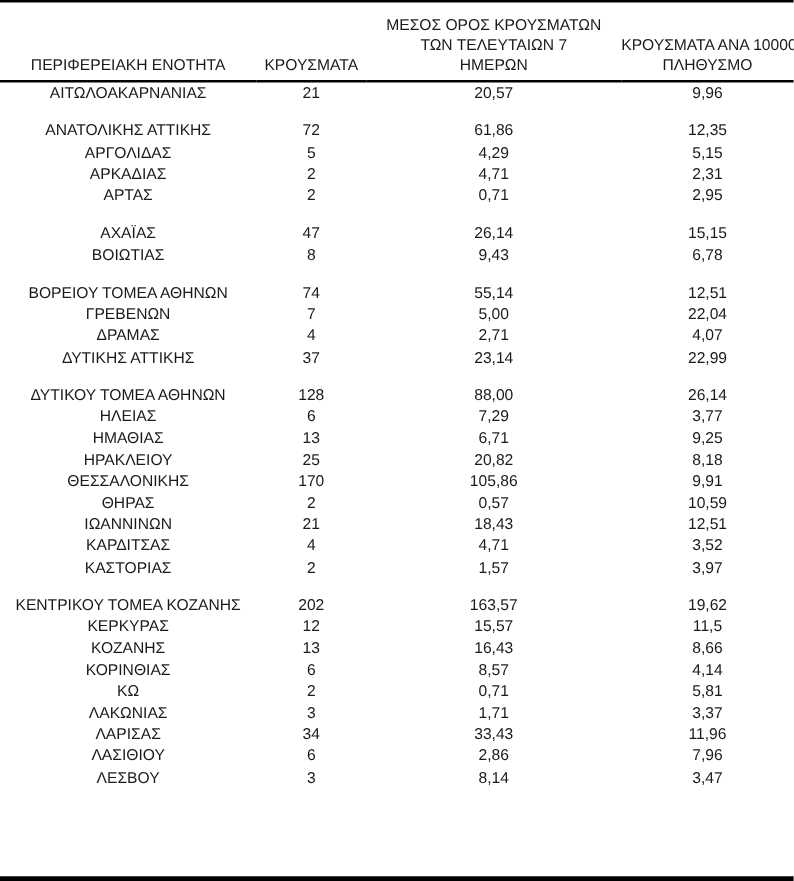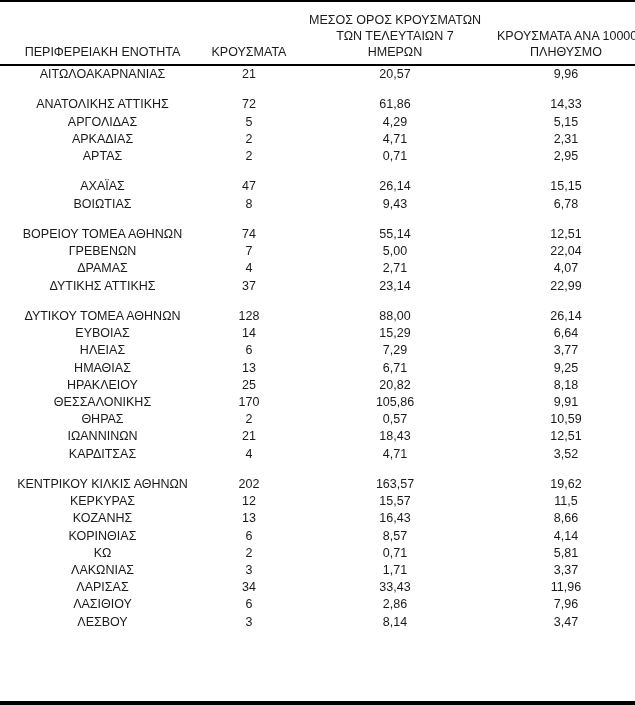--- a/index.html
+++ b/index.html
@@ -94,21 +94,21 @@
           <td>20,57</td>
           <td>9,96</td>
         </tr>
         <tr class="blank-row">
           <td colspan="4"></td>
         </tr>
         <tr>
           <td>ΑΝΑΤΟΛΙΚΗΣ ΑΤΤΙΚΗΣ</td>
           <td>72</td>
           <td>61,86</td>
-          <td>14,33</td>
+          <td>12,35</td>
         </tr>
         <tr>
           <td>ΑΡΓΟΛΙΔΑΣ</td>
           <td>5</td>
           <td>4,29</td>
           <td>5,15</td>
         </tr>
         <tr>
           <td>ΑΡΚΑΔΙΑΣ</td>
           <td>2</td>
@@ -166,26 +166,20 @@
         <tr class="blank-row">
           <td colspan="4"></td>
         </tr>
         <tr>
           <td>ΔΥΤΙΚΟΥ ΤΟΜΕΑ ΑΘΗΝΩΝ</td>
           <td>128</td>
           <td>88,00</td>
           <td>26,14</td>
         </tr>
         <tr>
-          <td>ΕΥΒΟΙΑΣ</td>
-          <td>14</td>
-          <td>15,29</td>
-          <td>6,64</td>
-        </tr>
-        <tr>
           <td>ΗΛΕΙΑΣ</td>
           <td>6</td>
           <td>7,29</td>
           <td>3,77</td>
         </tr>
         <tr>
           <td>ΗΜΑΘΙΑΣ</td>
           <td>13</td>
           <td>6,71</td>
           <td>9,25</td>
@@ -213,25 +207,31 @@
           <td>21</td>
           <td>18,43</td>
           <td>12,51</td>
         </tr>
         <tr>
           <td>ΚΑΡΔΙΤΣΑΣ</td>
           <td>4</td>
           <td>4,71</td>
           <td>3,52</td>
         </tr>
-        <tr class="blank-row">
-          <td colspan="4"></td>
-        </tr>
-        <tr>
-          <td>ΚΕΝΤΡΙΚΟΥ ΚΙΛΚΙΣ ΑΘΗΝΩΝ</td>
+        <tr>
+          <td>ΚΑΣΤΟΡΙΑΣ</td>
+          <td>2</td>
+          <td>1,57</td>
+          <td>3,97</td>
+        </tr>
+        <tr class="blank-row">
+          <td colspan="4"></td>
+        </tr>
+        <tr>
+          <td>ΚΕΝΤΡΙΚΟΥ ΤΟΜΕΑ ΚΟΖΑΝΗΣ</td>
           <td>202</td>
           <td>163,57</td>
           <td>19,62</td>
         </tr>
         <tr>
           <td>ΚΕΡΚΥΡΑΣ</td>
           <td>12</td>
           <td>15,57</td>
           <td>11,5</td>
         </tr>

